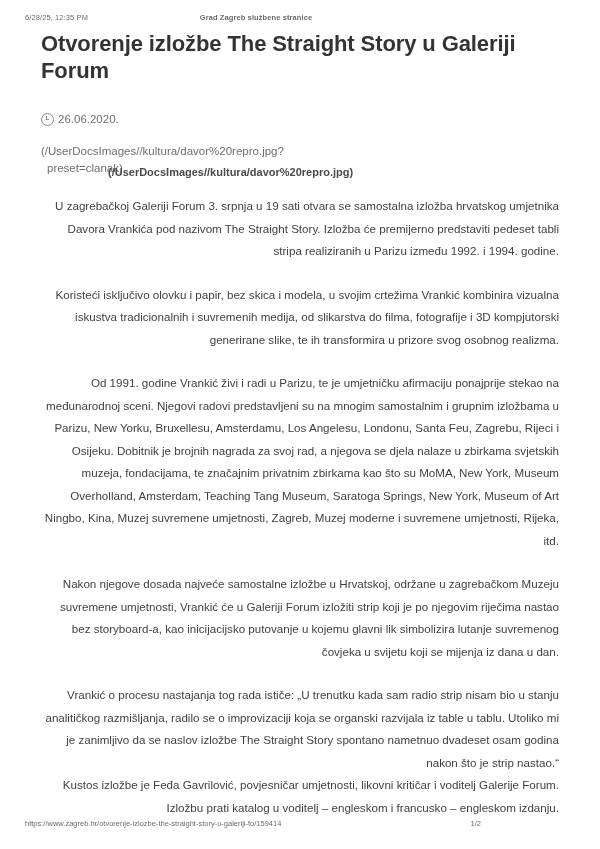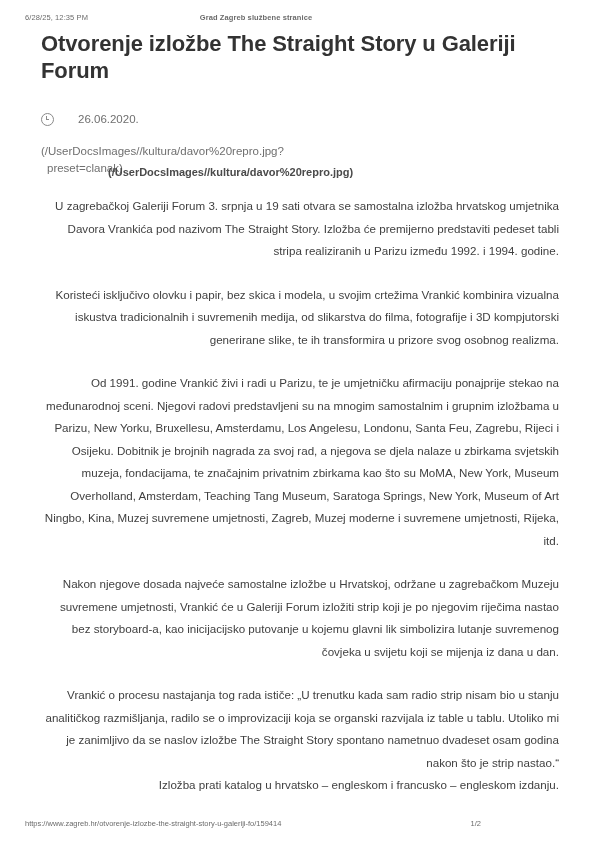--- a/index.html
+++ b/index.html
@@ -85,21 +85,21 @@
     color: #333333;
     margin: 0 0 0 0;
     letter-spacing: -0.1px;
   }
   .meta-date {
     margin-top: 27px;
     font-size: 11.5px;
     color: #6f6f6f;
     display: flex;
     align-items: center;
-    gap: 24px;
+    gap: 4px;
     line-height: 16px;
   }
   .clock-icon {
     display: inline-block;
     width: 11px;
     height: 11px;
     border: 1px solid #8a8a8a;
     border-radius: 50%;
     position: relative;
     flex: 0 0 auto;
@@ -188,21 +188,22 @@
       <span class="img-line-1">(/UserDocsImages//kultura/davor%20repro.jpg?</span>
       <span class="img-line-2">preset=clanak)</span>
       <span class="img-alt-overlay">(/UserDocsImages//kultura/davor%20repro.jpg)</span>
     </div>
 
     <p class="body-par body-start">U zagrebačkoj Galeriji Forum 3. srpnja u 19 sati otvara se samostalna izložba hrvatskog umjetnika Davora Vrankića pod nazivom The Straight Story. Izložba će premijerno predstaviti pedeset tabli stripa realiziranih u Parizu između 1992. i 1994. godine.</p>
     <p class="body-par">Koristeći isključivo olovku i papir, bez skica i modela, u svojim crtežima Vrankić kombinira vizualna iskustva tradicionalnih i suvremenih medija, od slikarstva do filma, fotografije i 3D kompjutorski generirane slike, te ih transformira u prizore svog osobnog realizma.</p>
     <p class="body-par">Od 1991. godine Vrankić živi i radi u Parizu, te je umjetničku afirmaciju ponajprije stekao na međunarodnoj sceni. Njegovi radovi predstavljeni su na mnogim samostalnim i grupnim izložbama u Parizu, New Yorku, Bruxellesu, Amsterdamu, Los Angelesu, Londonu, Santa Feu, Zagrebu, Rijeci i Osijeku. Dobitnik je brojnih nagrada za svoj rad, a njegova se djela nalaze u zbirkama svjetskih muzeja, fondacijama, te značajnim privatnim zbirkama kao što su MoMA, New York, Museum Overholland, Amsterdam, Teaching Tang Museum, Saratoga Springs, New York, Museum of Art Ningbo, Kina, Muzej suvremene umjetnosti, Zagreb, Muzej moderne i  suvremene umjetnosti, Rijeka, itd.</p>
     <p class="body-par">Nakon njegove dosada najveće samostalne izložbe u Hrvatskoj, održane u zagrebačkom Muzeju suvremene umjetnosti, Vrankić će u Galeriji Forum izložiti strip koji je po njegovim riječima nastao bez storyboard-a, kao inicijacijsko putovanje u kojemu glavni lik simbolizira lutanje suvremenog čovjeka u svijetu koji se mijenja iz dana u dan.</p>
     <p class="body-par tight">Vrankić o procesu nastajanja tog rada ističe: „U trenutku kada sam radio strip nisam bio u stanju analitičkog razmišljanja, radilo se o improvizaciji koja se organski razvijala iz table u tablu. Utoliko mi je zanimljivo da se naslov izložbe The Straight Story spontano nametnuo dvadeset osam godina nakon što je strip nastao.“</p>
-    <p class="body-par">Izložba prati katalog u hrvatsko – engleskom i francusko – engleskom izdanju.</p>
+    <p class="body-par tight">Kustos izložbe je Feđa Gavrilović, povjesničar umjetnosti, likovni kritičar i voditelj Galerije Forum.</p>
+    <p class="body-par">Izložbu prati katalog u voditelj – engleskom i francusko – engleskom izdanju.</p>
 
   </div>
 
   <div class="print-footer">
     <span class="pf-left">https://www.zagreb.hr/otvorenje-izlozbe-the-straight-story-u-galeriji-fo/159414</span>
     <span class="pf-right">1/2</span>
   </div>
 
 </div>
 

